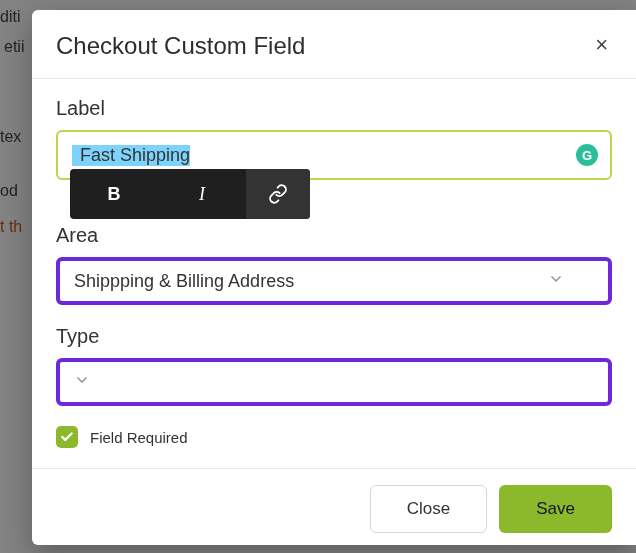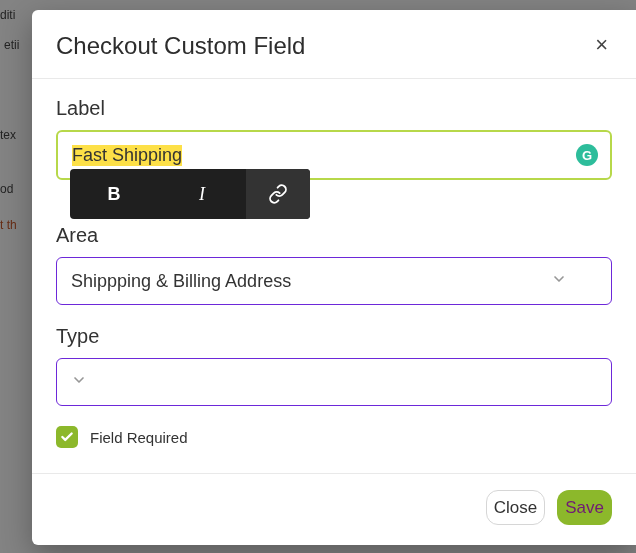--- a/index.html
+++ b/index.html
@@ -10,21 +10,21 @@
     position: relative;
   }
   .background-page {
     position: absolute;
     left: 0; top: 0;
     width: 636px; height: 553px;
     background: #fff;
     color: #3a3a3a;
     font-size: 14px;
   }
-  .bg-frag { position: absolute; color: #2a2a2a; font-size: 12px; }
+  .bg-frag { position: absolute; color: #2a2a2a; font-size: 16px; }
   .overlay {
     position: absolute;
     left: 0; top: 0; width: 636px; height: 553px;
     background: rgba(30,30,30,0.55);
   }
   .modal {
     position: absolute;
     left: 32px; top: 10px;
     width: 604px; height: 535px;
     background: #fff;
@@ -72,21 +72,22 @@
     border-radius: 6px;
     padding: 10px 44px 10px 14px;
     font-size: 18px;
     color: #333;
     background: #fff;
     display: flex;
     align-items: center;
     position: relative;
   }
   .fake-input .sel-text {
-    background: #fde047;
+    background: #7dd3fc;
+    padding-left: 8px;
   }
   .grammarly-badge {
     position: absolute;
     right: 12px;
     top: 50%;
     transform: translateY(-50%);
     width: 22px; height: 22px;
     border-radius: 50%;
     background: #2dbd9b;
     color: #fff;
@@ -115,21 +116,21 @@
     justify-content: center;
     color: #fff;
     font-size: 18px;
     cursor: pointer;
   }
   .tb-btn + .tb-btn { }
   .tb-btn.link { background: #333; flex: 0 0 64px; border-top-right-radius:4px; border-bottom-right-radius:4px;}
   .select-box {
     width: 100%;
     height: 48px;
-    border: 1px solid #6d28d9;
+    border: 4px solid #6d28d9;
     border-radius: 6px;
     padding: 10px 44px 10px 14px;
     font-size: 18px;
     color: #333;
     background: #fff;
     display: flex;
     align-items: center;
     justify-content: space-between;
     cursor: pointer;
   }
@@ -155,38 +156,38 @@
   .checkbox svg { width: 14px; height: 14px; }
   .checkbox-label { font-size: 15px; color: #333; }
   .modal-footer {
     border-top: 1px solid #e9e9e9;
     padding: 16px 24px 20px 24px;
     display: flex;
     justify-content: flex-end;
     gap: 12px;
   }
   .btn {
-    height: 35px;
-    padding: 0 7px;
-    border-radius: 12px;
+    height: 48px;
+    padding: 0 36px;
+    border-radius: 6px;
     font-size: 17px;
     cursor: pointer;
     display: flex;
     align-items: center;
     justify-content: center;
     border: 1px solid transparent;
   }
   .btn-secondary {
     background: #fff;
     border-color: #d6d6d6;
     color: #333;
   }
   .btn-primary {
     background: #8cb82b;
-    color: #701a75;
+    color: #0f172a;
     font-weight: 500;
   }
 </style>
 </head>
 <body>
 
 <div class="background-page">
   <span class="bg-frag" style="left:0; top:8px;">diti</span>
   <span class="bg-frag" style="left:4px; top:38px;">etii</span>
   <span class="bg-frag" style="left:0; top:128px;">tex</span>

